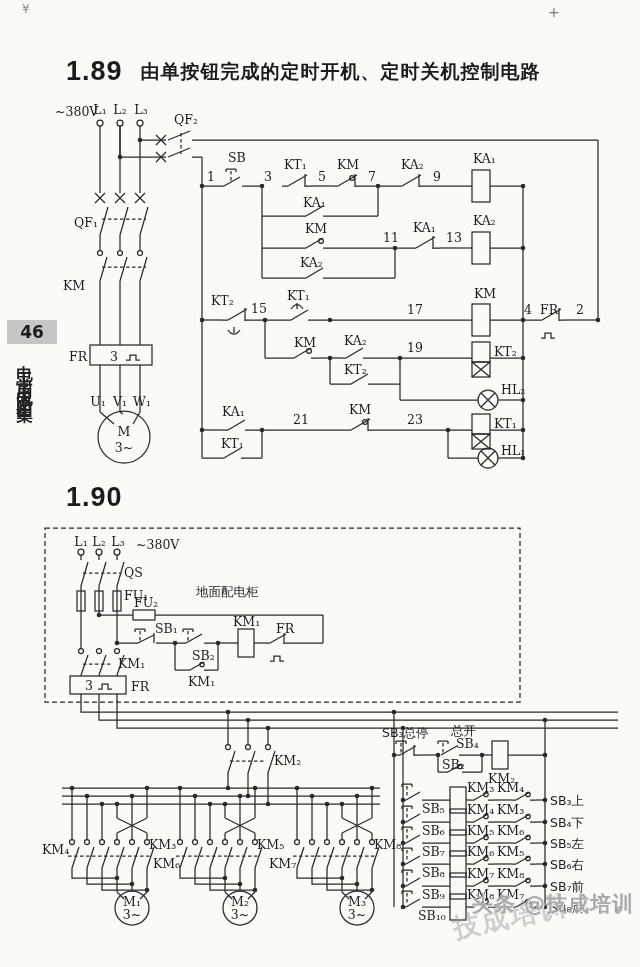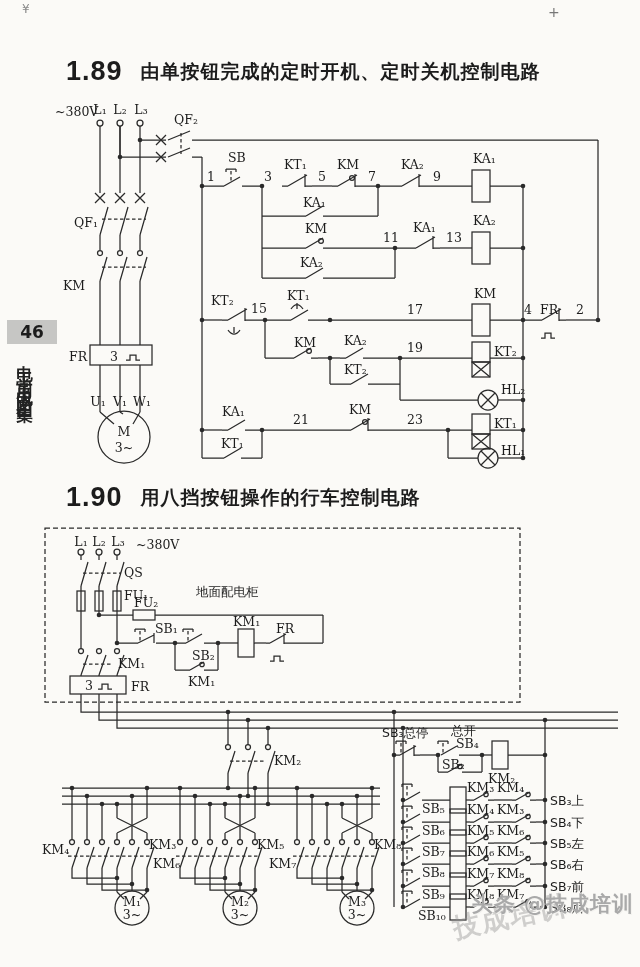--- a/index.html
+++ b/index.html
@@ -34,21 +34,20 @@
 <div id="corner-yen">¥</div>
 <div id="crop-plus">+</div>
 
 <div class="sec-head" style="left:58px;top:56px;">
   <span class="sec-num">1.89</span>
   <span class="sec-title">由单按钮完成的定时开机、定时关机控制电路</span>
 </div>
 
 <div class="sec-head" style="left:58px;top:482px;text-align:right;">
   <span class="sec-num">1.90</span>
-  <span class="sec-title">用八挡按钮操作的行车控制电路</span>
 </div>
 
 <div id="sidebar-num">46</div>
 <div id="sidebar-title">电工常用电路图集</div>
 
 <svg width="640" height="967" viewBox="0 0 640 967">
   <defs>
     <g id="c30">
         <path d="M0,0H6 M6,0L23,-10 M23,0H30"></path>
       </g>

